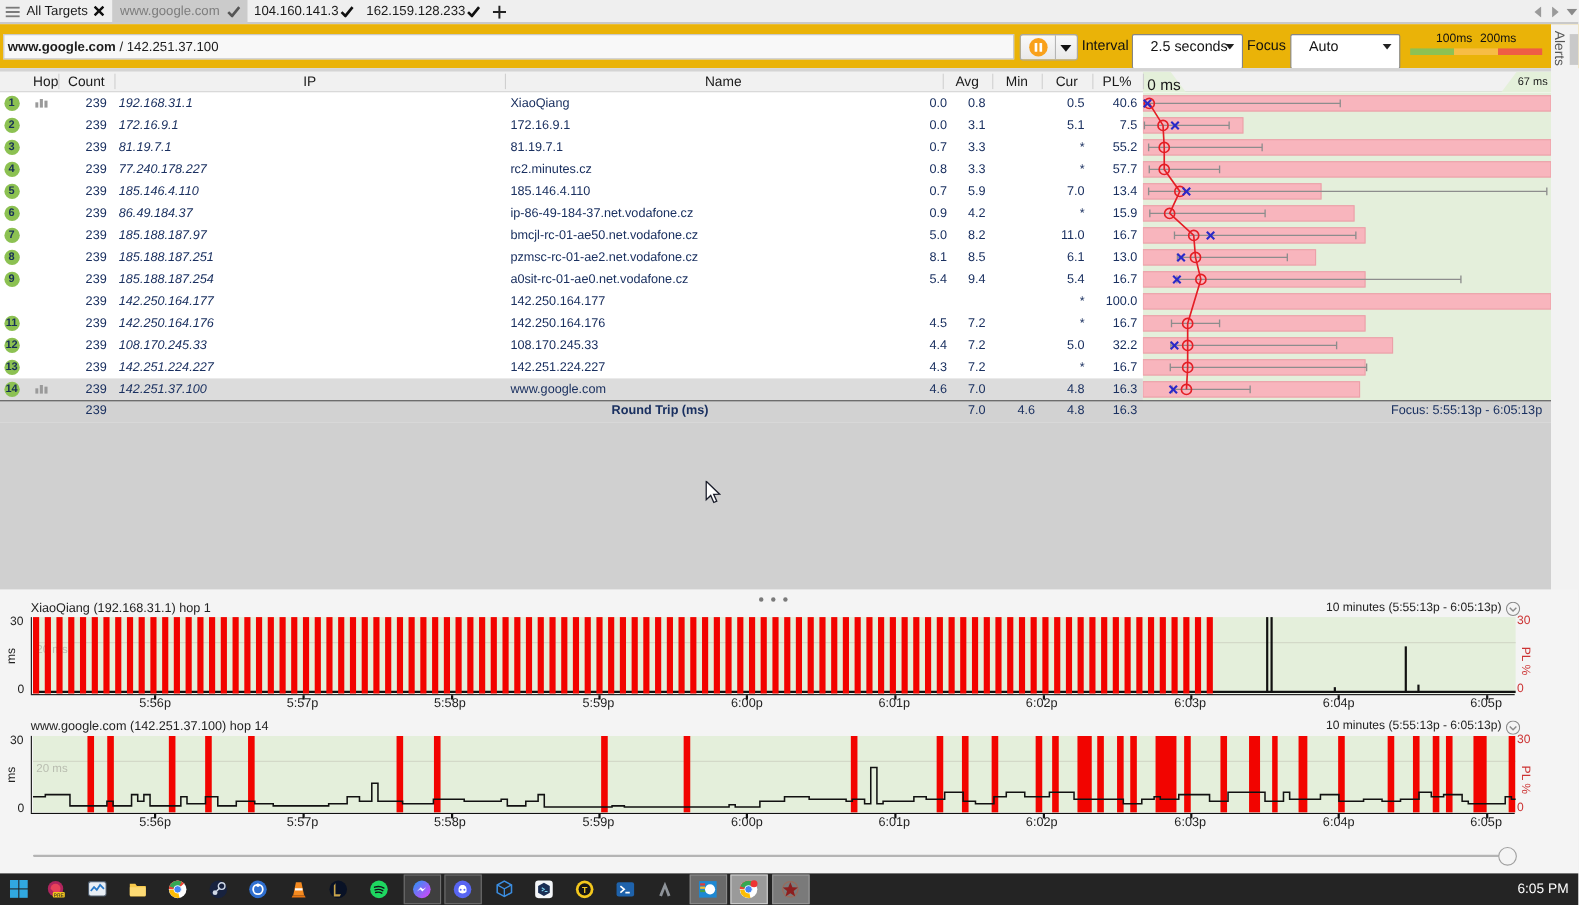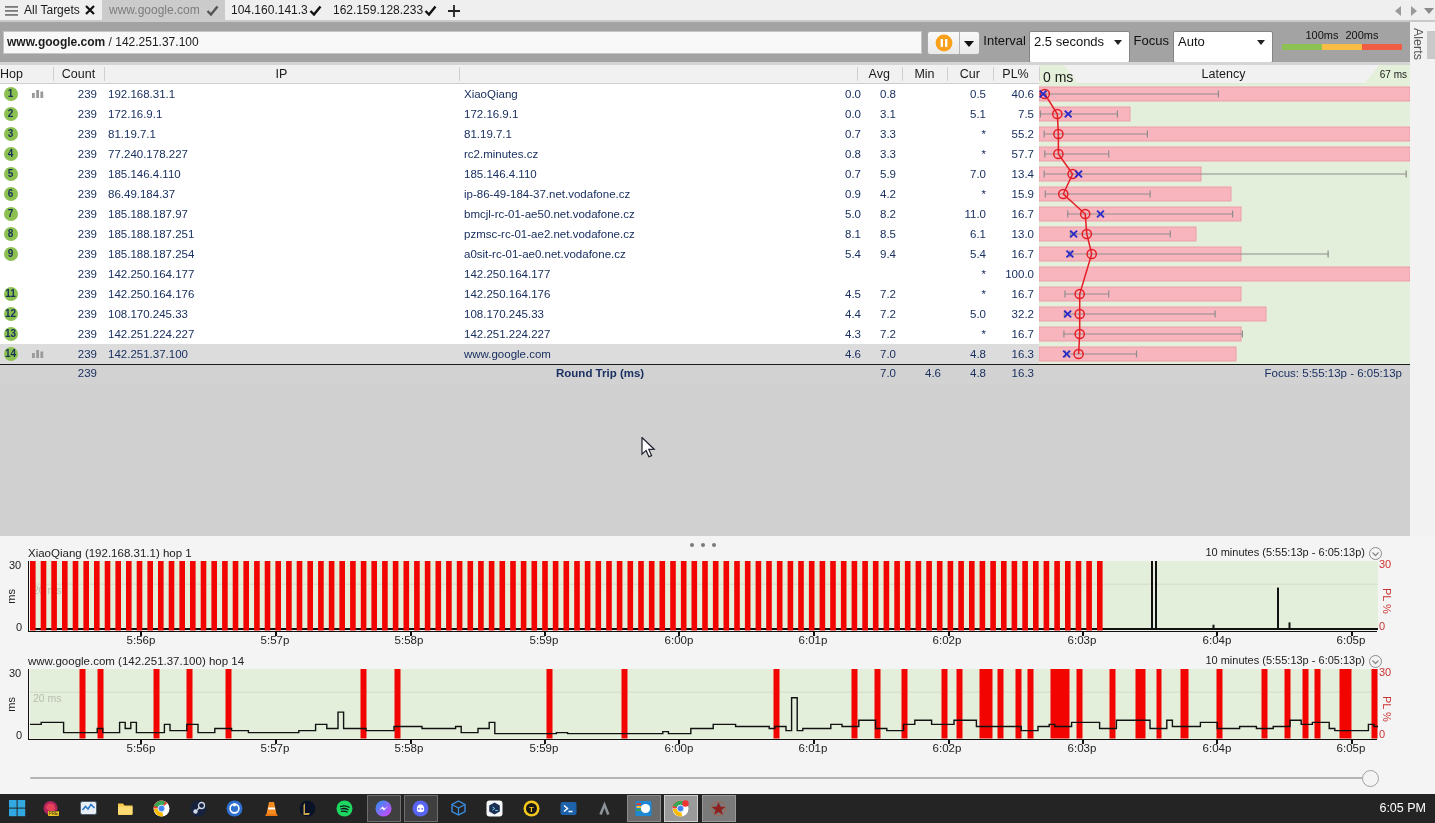--- a/index.html
+++ b/index.html
@@ -1,34 +1,34 @@
 <!DOCTYPE html>
 <html><head><meta charset="utf-8"><style>
 * { margin:0; padding:0; box-sizing:border-box; }
 html,body { width:1435px; height:823px; overflow:hidden; }
 body { font-family:"Liberation Sans", sans-serif; background:#f2f2f2; position:relative; }
 
 #tabbar { position:absolute; left:0; top:0; width:1435px; height:22px; background:#efefef; border-bottom:2px solid #c9c9c9; }
 #tabbar .t { position:absolute; top:0; height:20px; line-height:20px; font-size:12px; color:#1a1a1a; white-space:nowrap; }
 
-#toolbar { position:absolute; left:0; top:22px; width:1435px; height:40px; background:#a3a3a3; }
+#toolbar { position:absolute; left:0; top:22px; width:1435px; height:40px; background:#eab308; }
 #target { position:absolute; left:3px; top:9px; width:919px; height:23px; background:#f8f8f8; border:1px solid #c5c5c5; font-size:12px; line-height:21px; padding-left:3px; color:#1c1c1c; }
-.dd { border:1px solid #858585; border-radius:2px; background:#fff; font-size:13px; color:#111; padding-left:4px; line-height:20px; height:32px; }
+.dd { border:1px solid #858585; border-radius:2px; background:#fff; font-size:13px; color:#111; padding-left:16px; line-height:20px; height:32px; }
 .ddwrap { position:absolute; top:9px; height:22px; }
 .ddwrap:after { content:""; position:absolute; right:8px; top:9px; width:0; height:0; border-left:4.5px solid transparent; border-right:4.5px solid transparent; border-top:5px solid #222; pointer-events:none; }
 .tlabel { position:absolute; top:11px; font-size:13px; color:#111; }
 
 #thead { position:absolute; left:0; top:62px; width:1410px; height:22px; background:#f1f1f1; border-top:3px solid #d4d4d4; border-bottom:1px solid #cfcfcf; }
 #thead .h { position:absolute; top:2px; font-size:12.5px; color:#1a1a1a; }
 #thead .sep { position:absolute; top:2px; bottom:2px; width:1px; background:#d0d0d0; }
 #tbody { position:absolute; left:0; top:84px; width:1410px; height:280px; background:#fff; }
 .trow { position:relative; width:1038.6px; height:20px; }
 .trow .c { position:absolute; top:4px; font-size:11.5px; color:#1a3060; white-space:nowrap; }
 .c.cnt { left:0; width:97px; text-align:right; }
-.c.ip  { left:108px; }
+.c.ip  { left:108px;font-style:italic; }
 .c.nm  { left:464px; }
 .c.avg { left:800px; width:96px; text-align:right; }
 .c.mn  { left:845px; width:96px; text-align:left; }
 .c.cur { left:890px; width:96px; text-align:right; }
 .c.pl  { left:938px; width:96px; text-align:right; }
 .hopc { position:absolute; left:3.5px; top:3px; width:14px; height:14px; border-radius:50%; background:#8cc152; color:#173057; font-size:10px; font-weight:bold; text-align:center; line-height:14px; }
 #latcol { position:absolute; left:1038.6px; top:84px; width:371px; height:280px; }
 
 #sumline { position:absolute; left:0; top:363.5px; width:1410px; height:1.5px; background:#1a1a1a; }
 #sumrow { position:absolute; left:0; top:365px; width:1410px; height:19px; background:#d2d2d2; font-size:11.5px; color:#1a3060; }
@@ -103,34 +103,34 @@
   <div style="position:absolute;left:1292px;top:7px;width:60px;text-align:center;font-size:11px;color:#111">100ms</div>
   <div style="position:absolute;left:1332px;top:7px;width:60px;text-align:center;font-size:11px;color:#111">200ms</div>
   <div style="position:absolute;left:1282px;top:22px;width:120px;height:6px;background:linear-gradient(90deg,#8dc153 0 40px,#f7bd45 40px 80px,#ef5d44 80px 120px)"></div>
 </div>
 
 <div id="sidebar"></div>
 <div style="position:absolute;left:1411px;top:28px;width:14px;height:34px;color:#555;font-size:12.5px;writing-mode:vertical-rl;">Alerts</div>
 <div style="position:absolute;left:1427px;top:31px;width:8px;height:28px;background:#c9c9c9"></div>
 
 <div id="thead">
-  <div class="h" style="left:0;width:53px;text-align:left">Hop</div>
+  <div class="h" style="left:0;width:53px;text-align:right">Hop</div>
   <div class="h" style="left:53px;width:51px;text-align:center">Count</div>
   <div class="h" style="left:104px;width:355px;text-align:center">IP</div>
+  <div class="h" style="left:459px;width:397px;text-align:center">Name</div>
   <div class="h" style="left:856.5px;width:45.5px;text-align:center">Avg</div>
   <div class="h" style="left:902px;width:45px;text-align:center">Min</div>
   <div class="h" style="left:947px;width:45.5px;text-align:center">Cur</div>
   <div class="h" style="left:992.5px;width:46px;text-align:center">PL%</div>
   <svg width="371" height="20" style="position:absolute;left:1038.6px;top:0">
       <polygon points="0,0 25,0 40,20 0,20" fill="#e4f0da"></polygon>
       <polygon points="340,0 371,0 371,20 325,20" fill="#e4f0da"></polygon>
       <rect x="0" y="18.2" width="371" height="1.8" fill="#e4f0da"></rect>
     </svg>
   <div class="h" style="left:1043px;top:4px;font-size:14px">0 ms</div>
-  <div class="h" style="left:1038px;width:371px;text-align:center">Latency</div>
   <div class="h" style="left:1300px;top:4px;width:107px;text-align:right;font-size:10px">67 ms</div>
   <div class="sep" style="left:53px"></div>
     <div class="sep" style="left:103.6px"></div>
   <div class="sep" style="left:459px"></div>
     <div class="sep" style="left:856.5px"></div>
   <div class="sep" style="left:902px"></div>
     <div class="sep" style="left:947px"></div>
   <div class="sep" style="left:992.5px"></div>
     <div class="sep" style="left:1038.6px"></div>
 </div>

